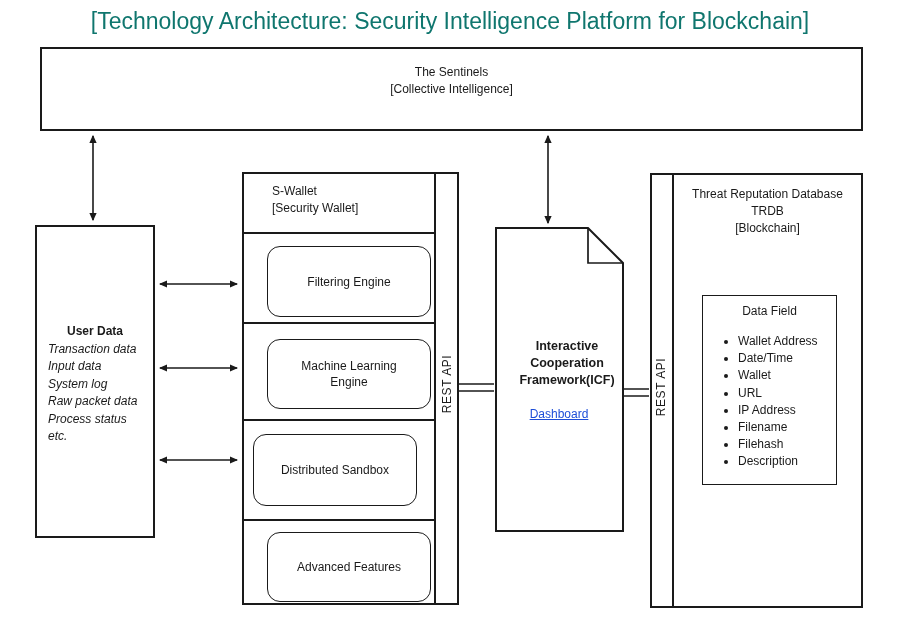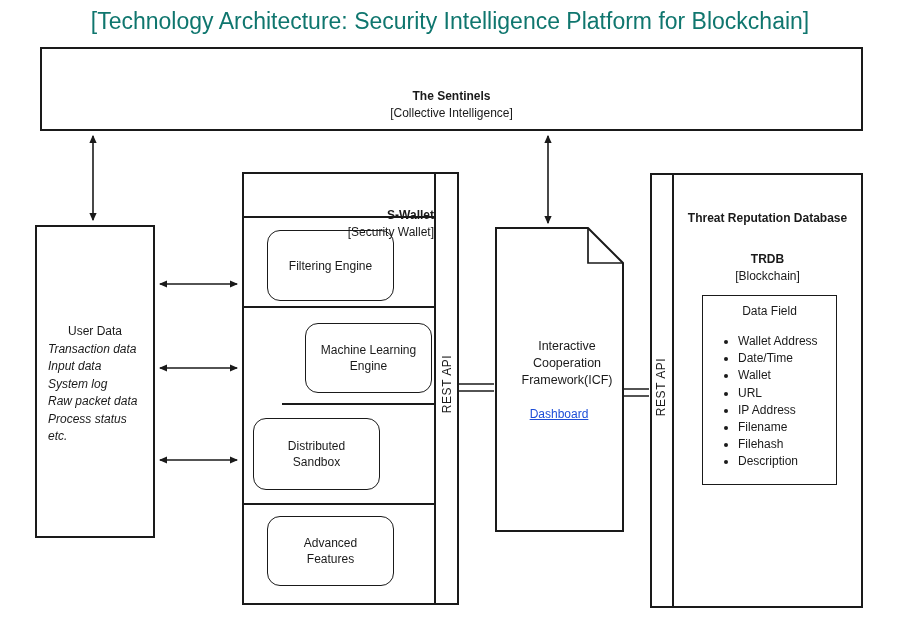--- a/index.html
+++ b/index.html
@@ -3,52 +3,52 @@
 <meta charset="utf-8">
 <style>
   html,body { margin:0; padding:0; background:#ffffff; }
   .stage {
     position:relative; width:900px; height:627px; background:#ffffff;
     font-family:"Liberation Sans","DejaVu Sans",sans-serif; color:#1a1a1a;
     font-size:12px; line-height:17px; overflow:hidden;
   }
   .abs { position:absolute; }
   .box { position:absolute; border:2px solid #1a1a1a; box-sizing:border-box; }
-  .b { font-weight:bold;margin-top:24px; }
+  .b { font-weight:normal; }
   .ctr { text-align:center; }
   .title {
     position:absolute; top:9px; left:0; width:100%; text-align:center;
     font-size:23px; line-height:24px; color:#0f766e;
   }
   
   .sentinels { left:40px; top:47px; width:823px; height:84px; padding-top:15px; }
   
   .userdata { left:35px; top:225px; width:120px; height:313px; }
-  .userdata .ttl { margin-top:96px; text-align:center; font-weight:normal; line-height:17.5px; }
+  .userdata .ttl { margin-top:96px; text-align:center; font-weight:bold; line-height:17.5px; }
   .userdata .li { padding-left:11px; line-height:17.5px;font-style:italic; }
   
   .swallet { left:242px; top:172px; width:217px; height:433px; display:flex; flex-direction:row; }
   .sw-main { width:192px; box-sizing:border-box; border-right:2px solid #1a1a1a; display:flex; flex-direction:column; }
   .sw-side { flex:1; position:relative; }
-  .sw-head { height:44px; box-sizing:border-box; border-bottom:2px solid #1a1a1a; padding-top:9px; text-align:right; }
+  .sw-head { height:60px; box-sizing:border-box; border-bottom:2px solid #1a1a1a; padding-top:9px; text-align:left;padding-left:28px; }
   .sw-sec { box-sizing:border-box; border-bottom:2px solid #1a1a1a; }
   .sw-sec.last { border-bottom:none; flex:1; }
   .comp {
-    margin-left:23px; width:127px; box-sizing:border-box;
+    margin-left:23px; width:164px; box-sizing:border-box;
     border:1.5px solid #1a1a1a; border-radius:13px;
     display:flex; align-items:center; justify-content:center; text-align:center;
     padding:0 14px; line-height:16px;
   }
   .rot {
     position:absolute; width:80px; height:16px; text-align:center;
     transform:rotate(-90deg); letter-spacing:0.6px; white-space:nowrap;
   }
   
   .icf-text { left:495px; top:228px; width:128px; text-align:center; padding-top:110px; }
-  .icf-text .tl { font-weight:normal; font-size:12.5px; line-height:17px;padding-left:16px; }
+  .icf-text .tl { font-weight:bold; font-size:12.5px; line-height:17px;padding-left:16px; }
   .icf-link { display:inline-block; margin-top:17px; text-decoration:underline; color:#1d4ed8; }
   
   .trdb { left:650px; top:173px; width:213px; height:435px; display:flex; flex-direction:row; }
   .trdb-side { width:22px; box-sizing:border-box; border-right:2px solid #1a1a1a; position:relative; }
   .trdb-main { flex:1; padding-top:11px; text-align:center; }
   .datafield { left:702px; top:295px; width:135px; height:190px; border:1.5px solid #1a1a1a; box-sizing:border-box; }
   .datafield .ttl { margin-top:7px; text-align:center; }
   .datafield ul { margin:13px 0 0 0; padding-left:35px; list-style:disc; }
   .datafield li { line-height:17.2px; padding-left:0px; }
   svg.layer { position:absolute; left:0; top:0; width:900px; height:627px; }
@@ -106,21 +106,21 @@
 
   <div class="box swallet">
     <div class="sw-main">
       <div class="sw-head">
         <div class="b">S-Wallet</div>
         <div>[Security Wallet]</div>
       </div>
       <div class="sw-sec" style="height:90px;">
         <div class="comp" style="margin-top:12px; height:71px;">Filtering Engine</div>
       </div>
-      <div class="sw-sec" style="height:97px;margin-left:38px;">
+      <div class="sw-sec" style="height:97px;">
         <div class="comp" style="margin-top:15px; height:70px;">Machine Learning Engine</div>
       </div>
       <div class="sw-sec" style="height:100px;">
         <div class="comp" style="margin-top:13px; height:72px;margin-left:9px;">Distributed Sandbox</div>
       </div>
       <div class="sw-sec last">
         <div class="comp" style="margin-top:11px; height:70px;">Advanced Features</div>
       </div>
     </div>
     <div class="sw-side">

